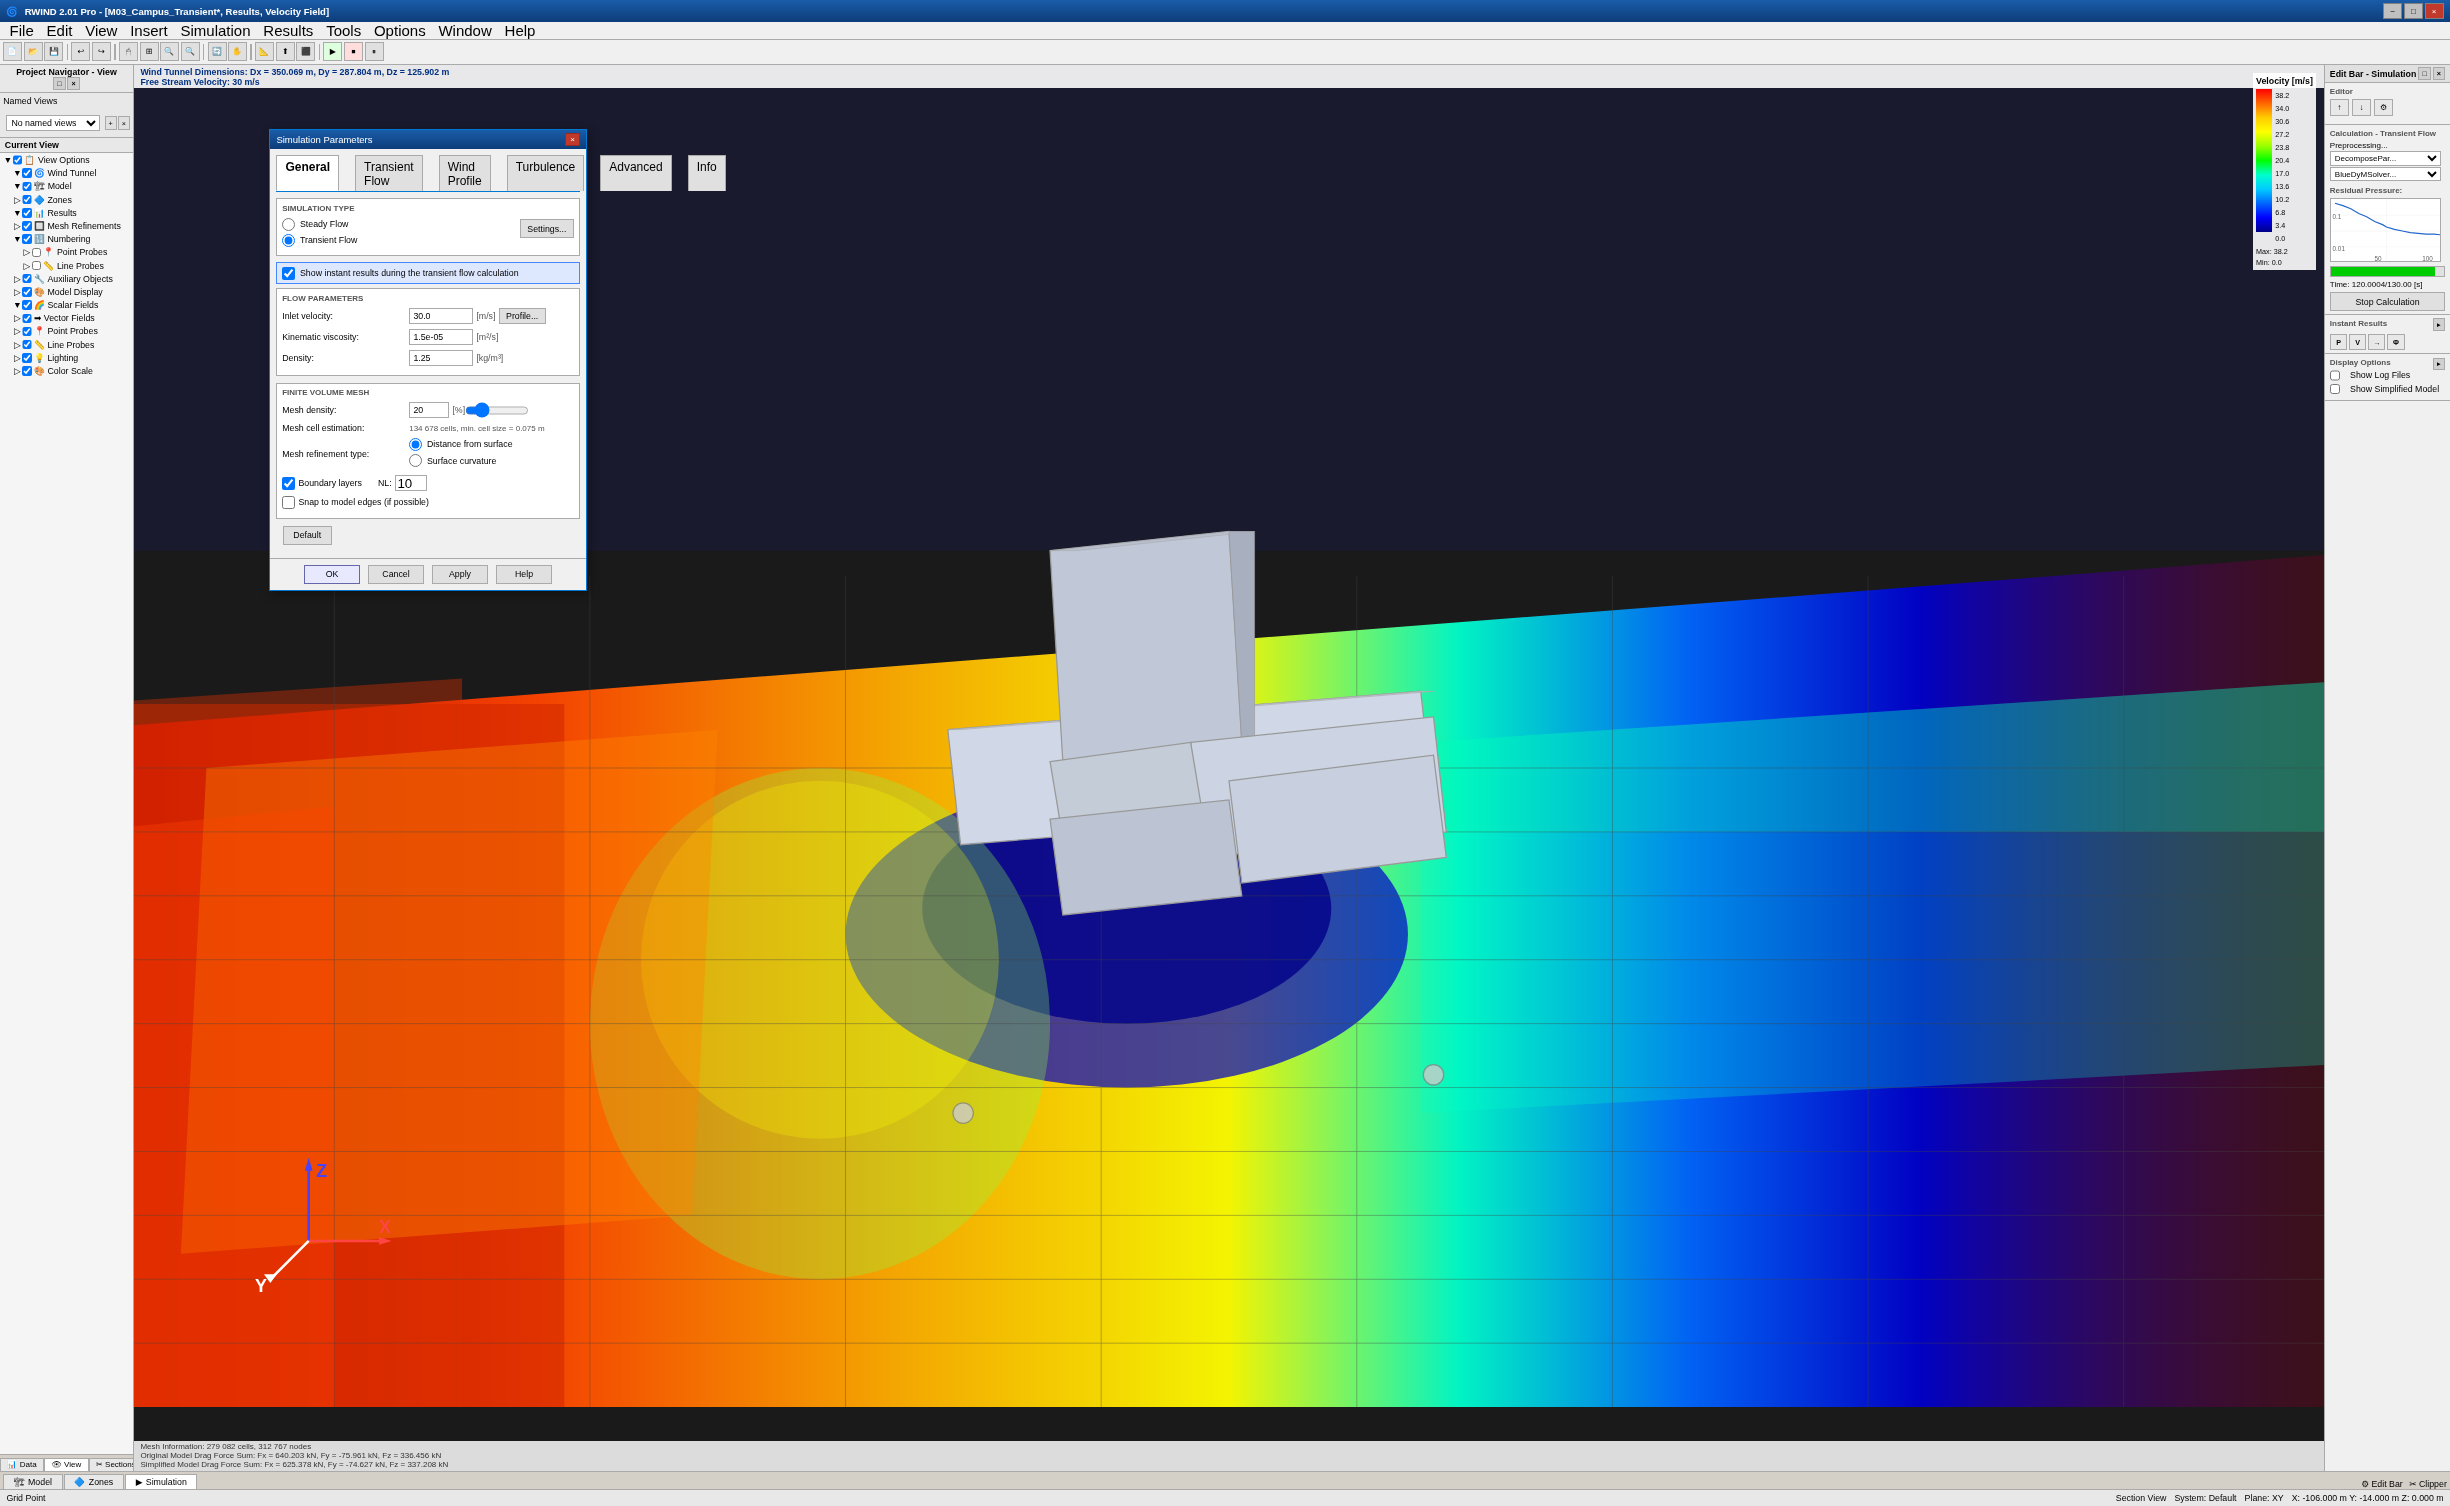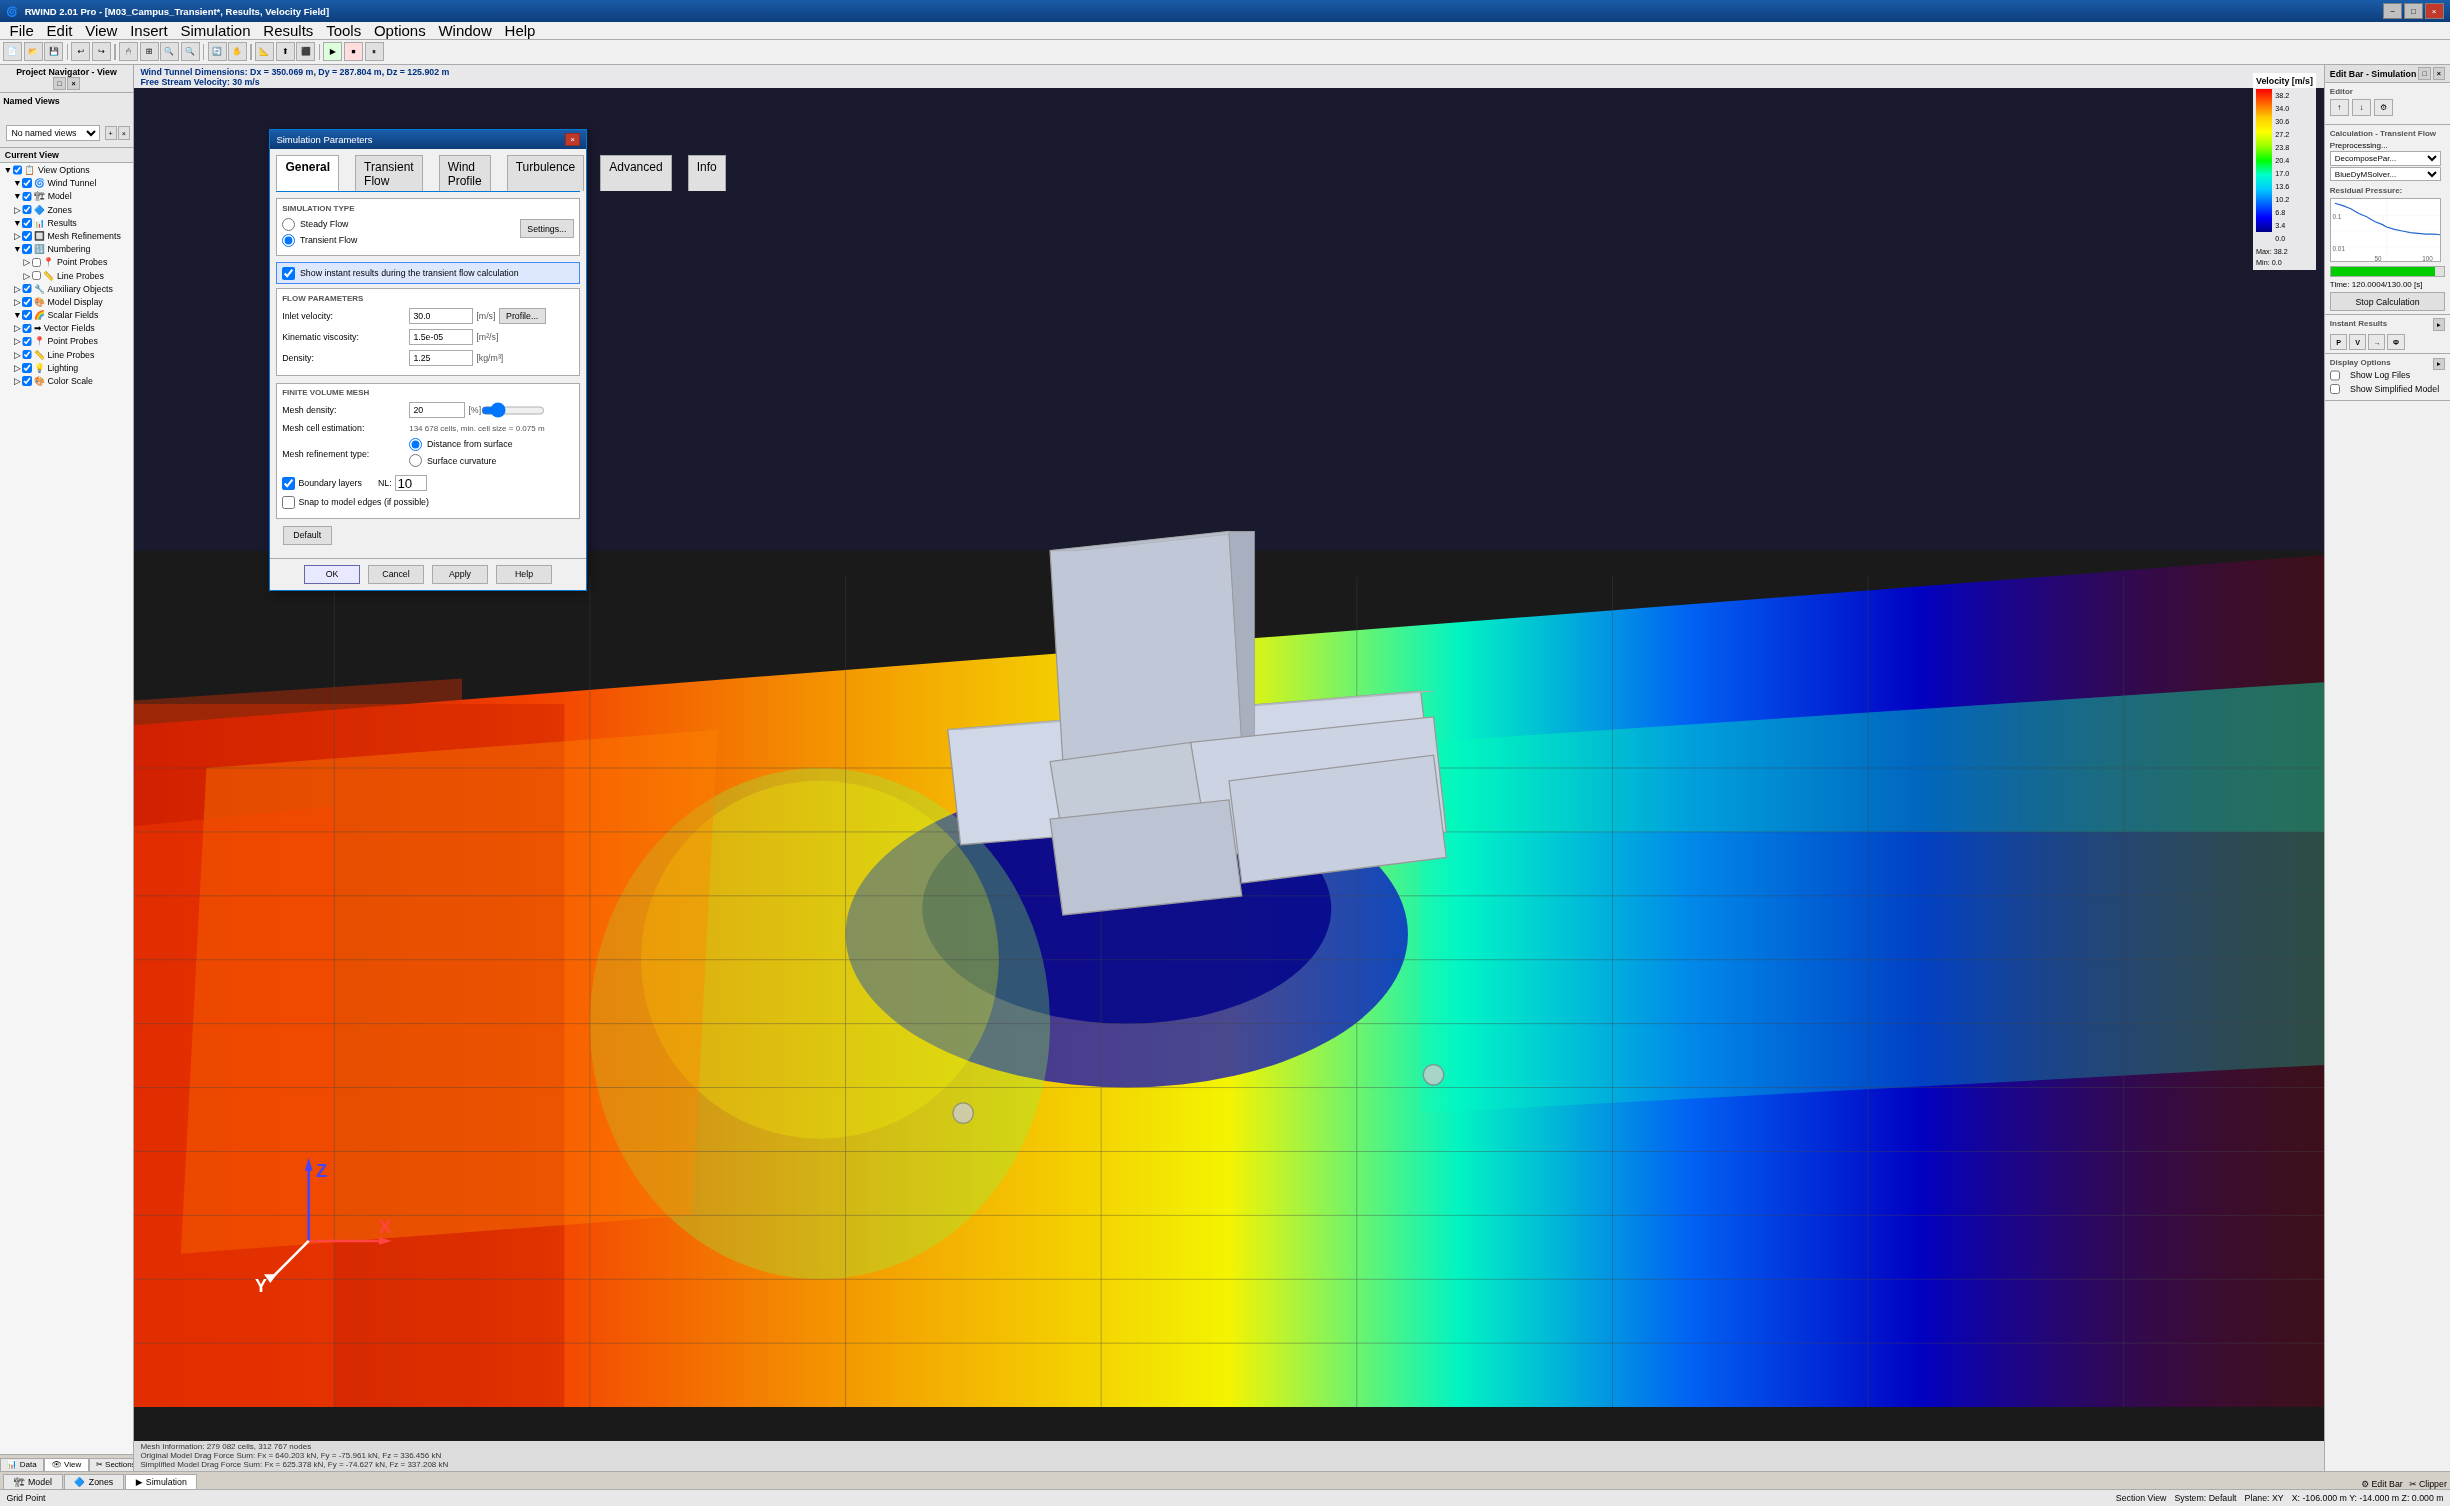--- a/index.html
+++ b/index.html
@@ -183,21 +183,21 @@
   <div class="left-panel">
     <div class="panel-header">
       <span>Project Navigator - View</span>
       <div style="display:flex;gap:1.6px;">
         <div class="panel-header-btn">□</div>
         <div class="panel-header-btn">×</div>
       </div>
     </div>
 
     <div style="padding: 2.4px 3.2px; background:#e8e8e8; border-bottom:0.8px solid #aaa;">
-      <div style="font-weight:bold; font-size:8.8px; margin-bottom:16px;">Named Views</div>
+      <div style="font-weight:normal; font-size:8.8px; margin-bottom:6px;">Named Views</div>
       <div style="display:flex; gap:1.6px; align-items:center;">
         <select class="named-views-select">
           <option>No named views</option>
         </select>
         <button style="width:12.7px;height:14.3px;font-size:7.2px;background:#e0e0e0;border:0.8px solid #aaa;cursor:pointer;">+</button>
         <button style="width:12.7px;height:14.3px;font-size:7.2px;background:#e0e0e0;border:0.8px solid #aaa;cursor:pointer;">×</button>
       </div>
     </div>
 
     <div style="font-weight:bold; font-size:8.8px; padding:2.4px 4.8px; background:#e8e8e8; border-bottom:0.8px solid #aaa;">Current View</div>
@@ -562,21 +562,21 @@
               <span class="param-unit">[kg/m³]</span>
             </div>
           </div>
 
           
           <div class="dialog-section">
             <div class="dialog-section-title">Finite Volume Mesh</div>
 
             <div class="param-row">
               <span class="param-label">Mesh density:</span>
-              <input type="text" class="param-input" value="20" style="width: 56px;">
+              <input type="text" class="param-input" value="20" style="width: 40px;">
               <span class="param-unit">[%]</span>
               <div class="slider-container">
                 <input type="range" class="param-slider" min="1" max="100" value="20" style="">
               </div>
             </div>
 
             <div class="param-row">
               <span class="param-label">Mesh cell estimation:</span>
               <span class="mesh-info-text">134 678 cells, min. cell size = 0.075 m</span>
             </div>

